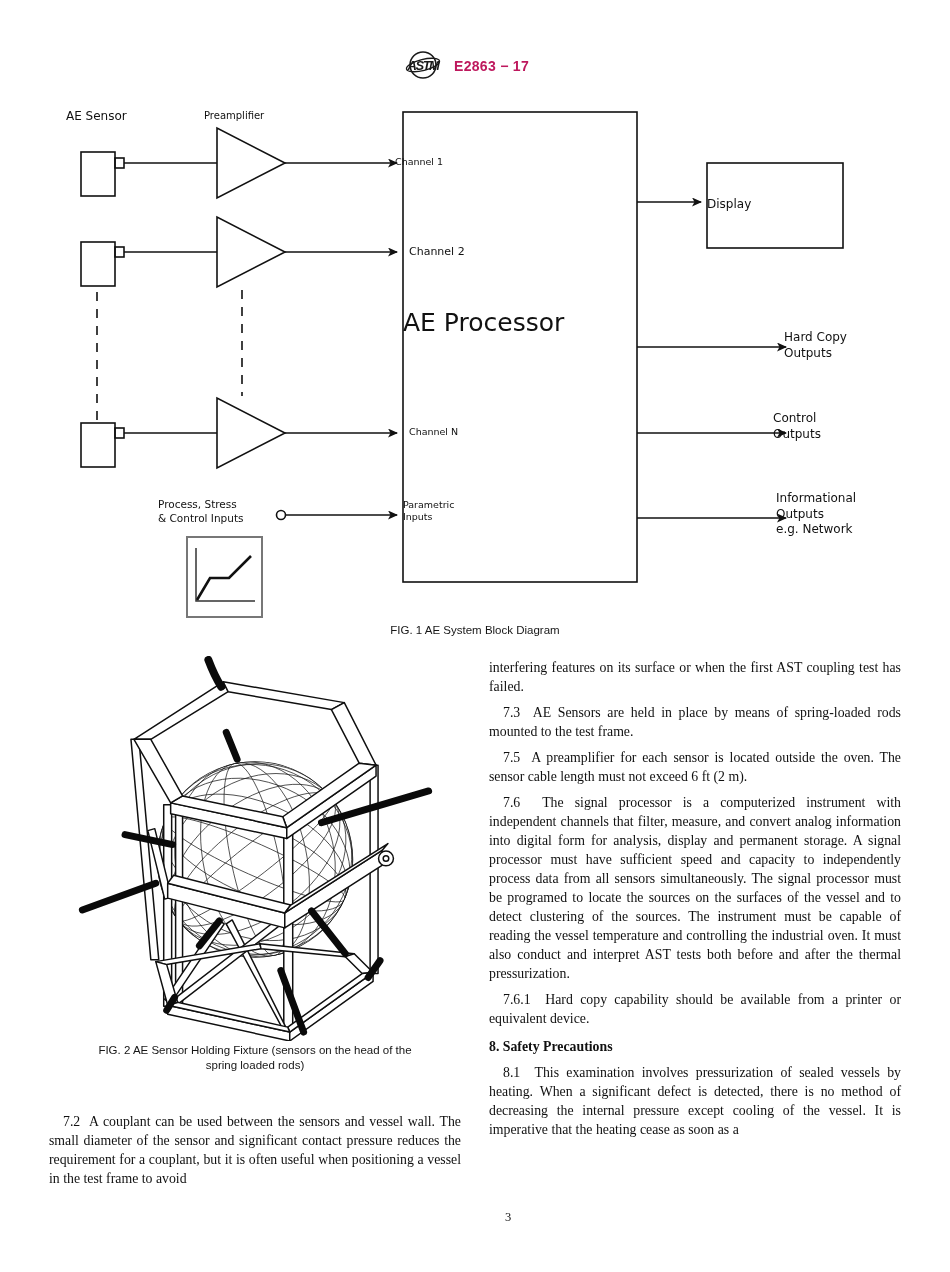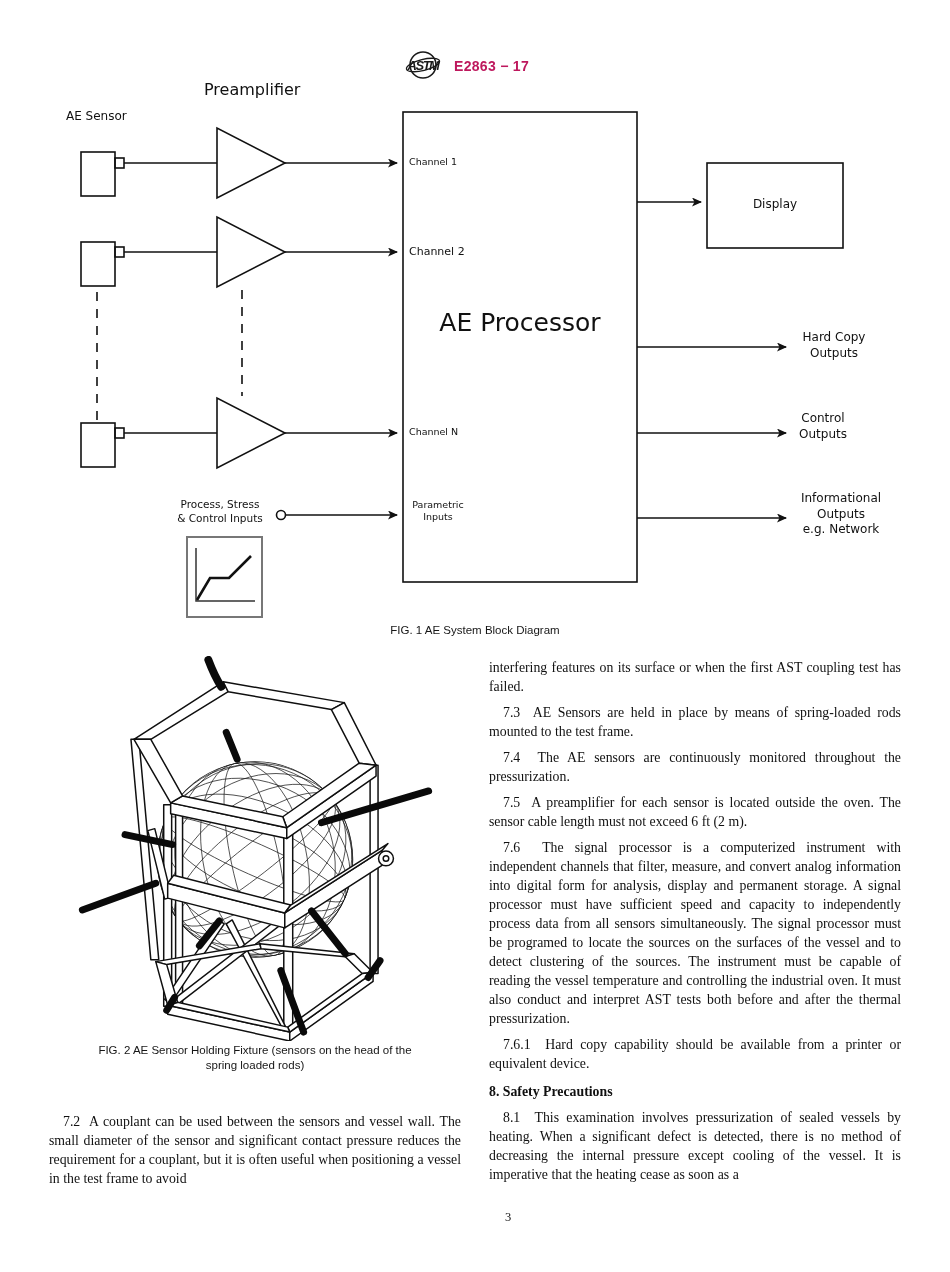--- a/index.html
+++ b/index.html
@@ -13,21 +13,21 @@
   
   .designation{
     font-family:"Liberation Sans",sans-serif;font-weight:bold;
     font-size:14px;letter-spacing:.3px;color:#be185d;
   }
   
   .lbl{
     position:absolute;font-family:"DejaVu Sans",sans-serif;color:#111;
     white-space:pre-line;line-height:1.25;
   }
-  .lbl.center{text-align:center;}
+  .lbl.center{}
   .fig-caption{
     position:absolute;font-family:"Liberation Sans",sans-serif;font-weight:normal;
     font-size:11.5px;color:#161616;text-align:center;white-space:pre-line;line-height:1.3;
   }
   
   .col{position:absolute;width:412px;font-size:13.8px;line-height:19px;text-align:justify;}
   .para{margin:0 0 7px 0;text-indent:14px;}
   .para.noindent{text-indent:0;}
   .sect-heading{
     font-weight:bold;margin:9px 0 7px 0;text-align:left;
@@ -104,22 +104,22 @@
 
       <g>
         <rect x="147" y="447" width="75" height="80" fill="none" stroke="#777" stroke-width="2"></rect>
         <polyline points="156,458 156,511 215,511" fill="none" stroke="#333" stroke-width="1.5"></polyline>
         <polyline points="157,510 170,488 189,488 211,466" fill="none" stroke="#111" stroke-width="2.6"></polyline>
       </g>
     </svg>
   </div>
 
   <div class="lbl" style="left:66px;top:109px;font-size:12px;">AE Sensor</div>
-  <div class="lbl" style="left:204px;top:80px;font-size:16px;">Preamplifier</div>
-  <div class="lbl" style="left:409px;top:156px;font-size:9.5px;text-align:right;">Channel 1</div>
+  <div class="lbl" style="left:204px;top:110px;font-size:10px;">Preamplifier</div>
+  <div class="lbl" style="left:395px;top:156px;font-size:9.5px;text-align:right;">Channel 1</div>
   <div class="lbl" style="left:409px;top:245px;font-size:11px;">Channel 2</div>
   <div class="lbl" style="left:409px;top:426px;font-size:9.5px;">Channel N</div>
   <div class="lbl center" style="left:403px;top:499px;width:70px;font-size:9.5px;">Parametric
 Inputs</div>
   <div class="lbl center" style="left:403px;top:307px;width:234px;font-size:25px;">AE Processor</div>
   <div class="lbl center" style="left:707px;top:197px;width:136px;font-size:12px;">Display</div>
   <div class="lbl center" style="left:784px;top:330px;width:100px;font-size:12px;line-height:1.3;">Hard Copy
 Outputs</div>
   <div class="lbl center" style="left:773px;top:411px;width:100px;font-size:12px;line-height:1.3;">Control
 Outputs</div>
@@ -221,21 +221,20 @@
   <div class="fig-caption" style="left:49px;top:1043px;width:412px;">FIG. 2 AE Sensor Holding Fixture (sensors on the head of the
 spring loaded rods)</div>
 
   <div class="col" style="left:49px;top:1112px;">
     <p class="para">7.2&nbsp; A couplant can be used between the sensors and vessel wall. The small diameter of the sensor and significant contact pressure reduces the requirement for a couplant, but it is often useful when positioning a vessel in the test frame to avoid</p>
   </div>
 
   <div class="col" style="left:489px;top:658px;">
     <p class="para noindent">interfering features on its surface or when the first AST coupling test has failed.</p>
     <p class="para">7.3&nbsp; AE Sensors are held in place by means of spring-loaded rods mounted to the test frame.</p>
-    <p class="para">7.4&nbsp; The AE sensors are continuously monitored throughout the pressurization.</p>
     <p class="para">7.5&nbsp; A preamplifier for each sensor is located outside the oven. The sensor cable length must not exceed 6 ft (2 m).</p>
     <p class="para">7.6&nbsp; The signal processor is a computerized instrument with independent channels that filter, measure, and convert analog information into digital form for analysis, display and permanent storage. A signal processor must have sufficient speed and capacity to independently process data from all sensors simultaneously. The signal processor must be programed to locate the sources on the surfaces of the vessel and to detect clustering of the sources. The instrument must be capable of reading the vessel temperature and controlling the industrial oven. It must also conduct and interpret AST tests both before and after the thermal pressurization.</p>
     <p class="para">7.6.1&nbsp; Hard copy capability should be available from a printer or equivalent device.</p>
     <p class="para noindent sect-heading">8. Safety Precautions</p>
     <p class="para">8.1&nbsp; This examination involves pressurization of sealed vessels by heating. When a significant defect is detected, there is no method of decreasing the internal pressure except cooling of the vessel. It is imperative that the heating cease as soon as a</p>
   </div>
 
   <div class="page-num" style="top:1210px;">3</div>
 
 </div>

